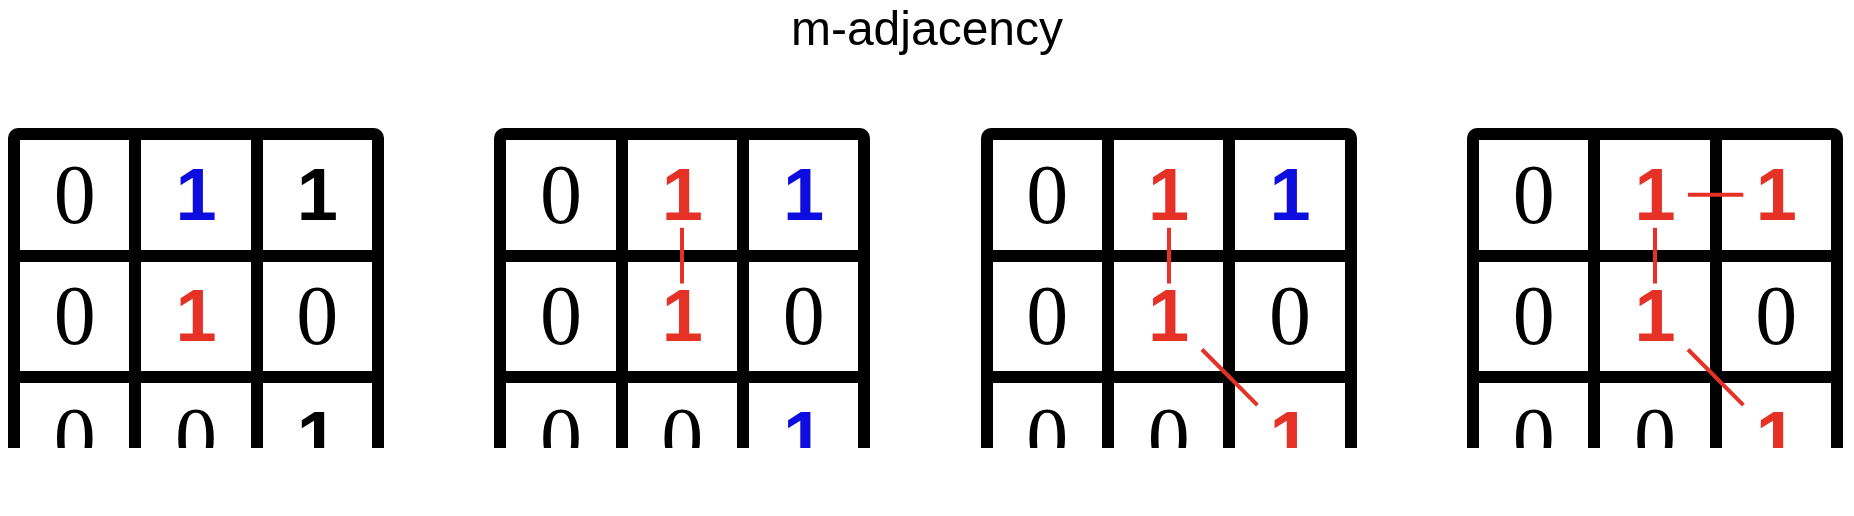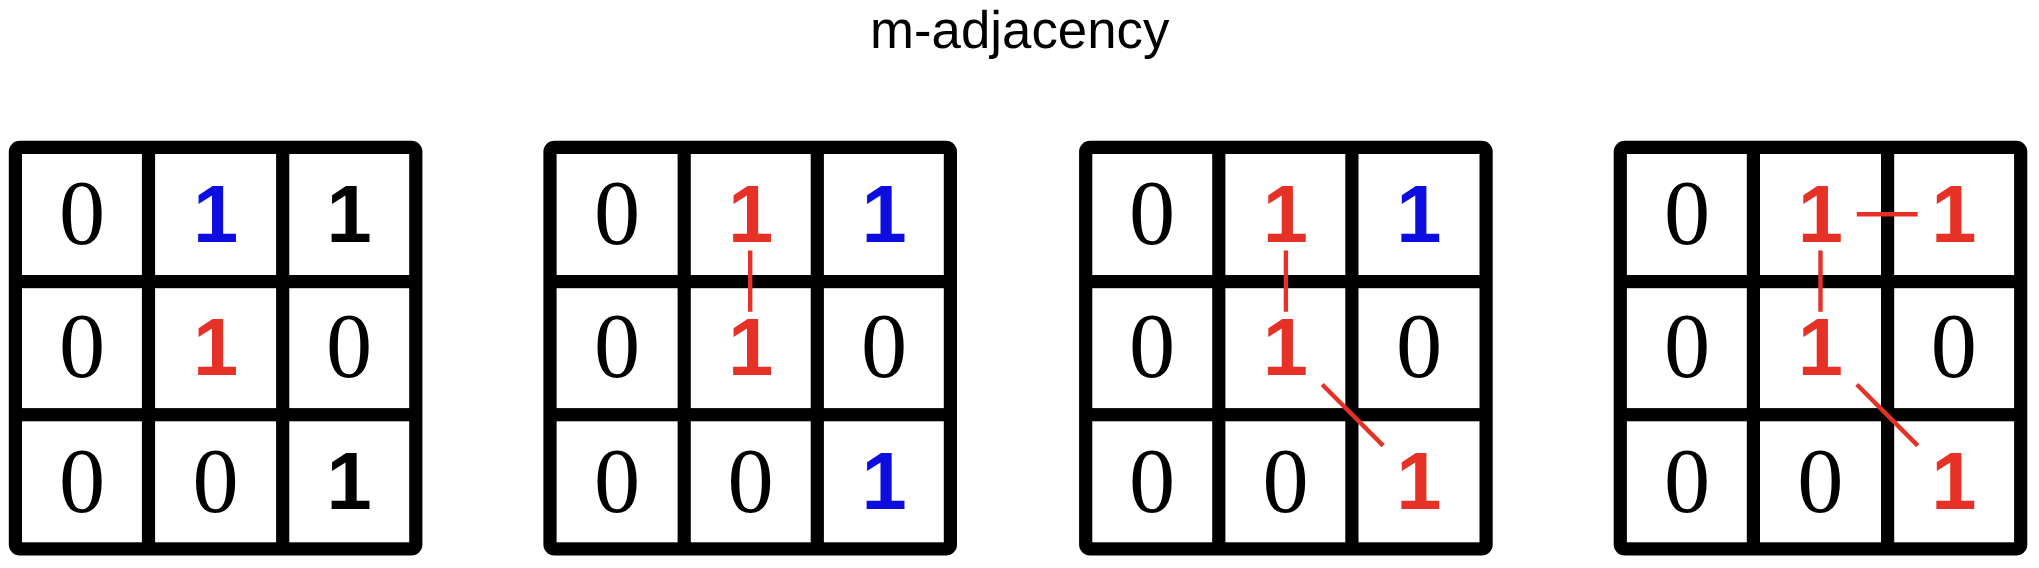--- a/index.html
+++ b/index.html
@@ -1,17 +1,17 @@
 <!DOCTYPE html>
 <html><head>
 <meta charset="utf-8">
 <style>
   html,body { margin:0; padding:0; background:#ffffff; }
   body { width:1854px; height:516px; font-family:"Liberation Sans",sans-serif; }
-  .canvas { position:relative; width:1854px; height:516px; background:#ffffff; overflow:hidden; }
+  .canvas { position:relative; width:1854px; height:448px; background:#ffffff; overflow:hidden; }
 
   .title {
     position:absolute; top:1px; left:0; width:100%;
     text-align:center; font-size:48px; color:#000; letter-spacing:0px;
   }
 
   .grids {
     position:absolute; left:8px; top:128px; width:1835px; height:377px;
     display:flex; justify-content:space-between;
   }

